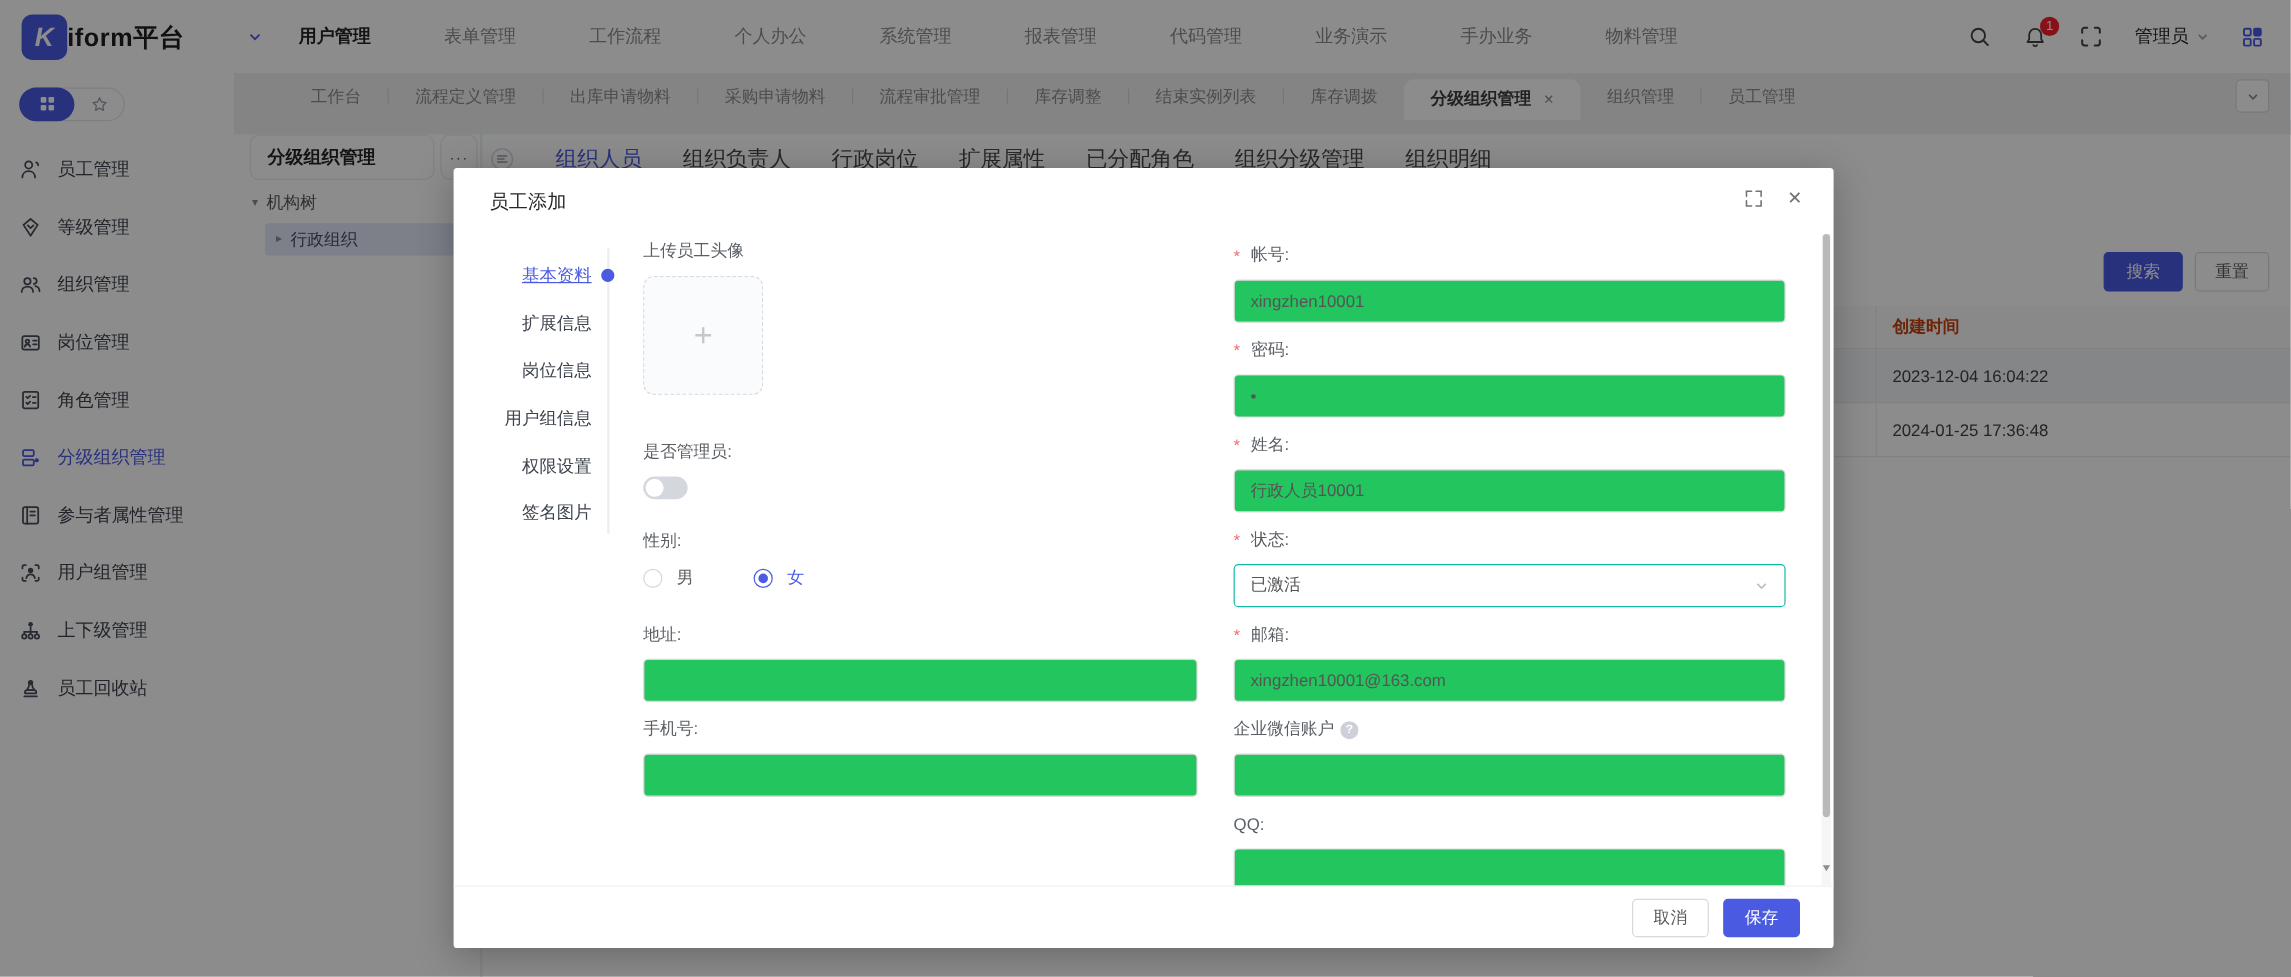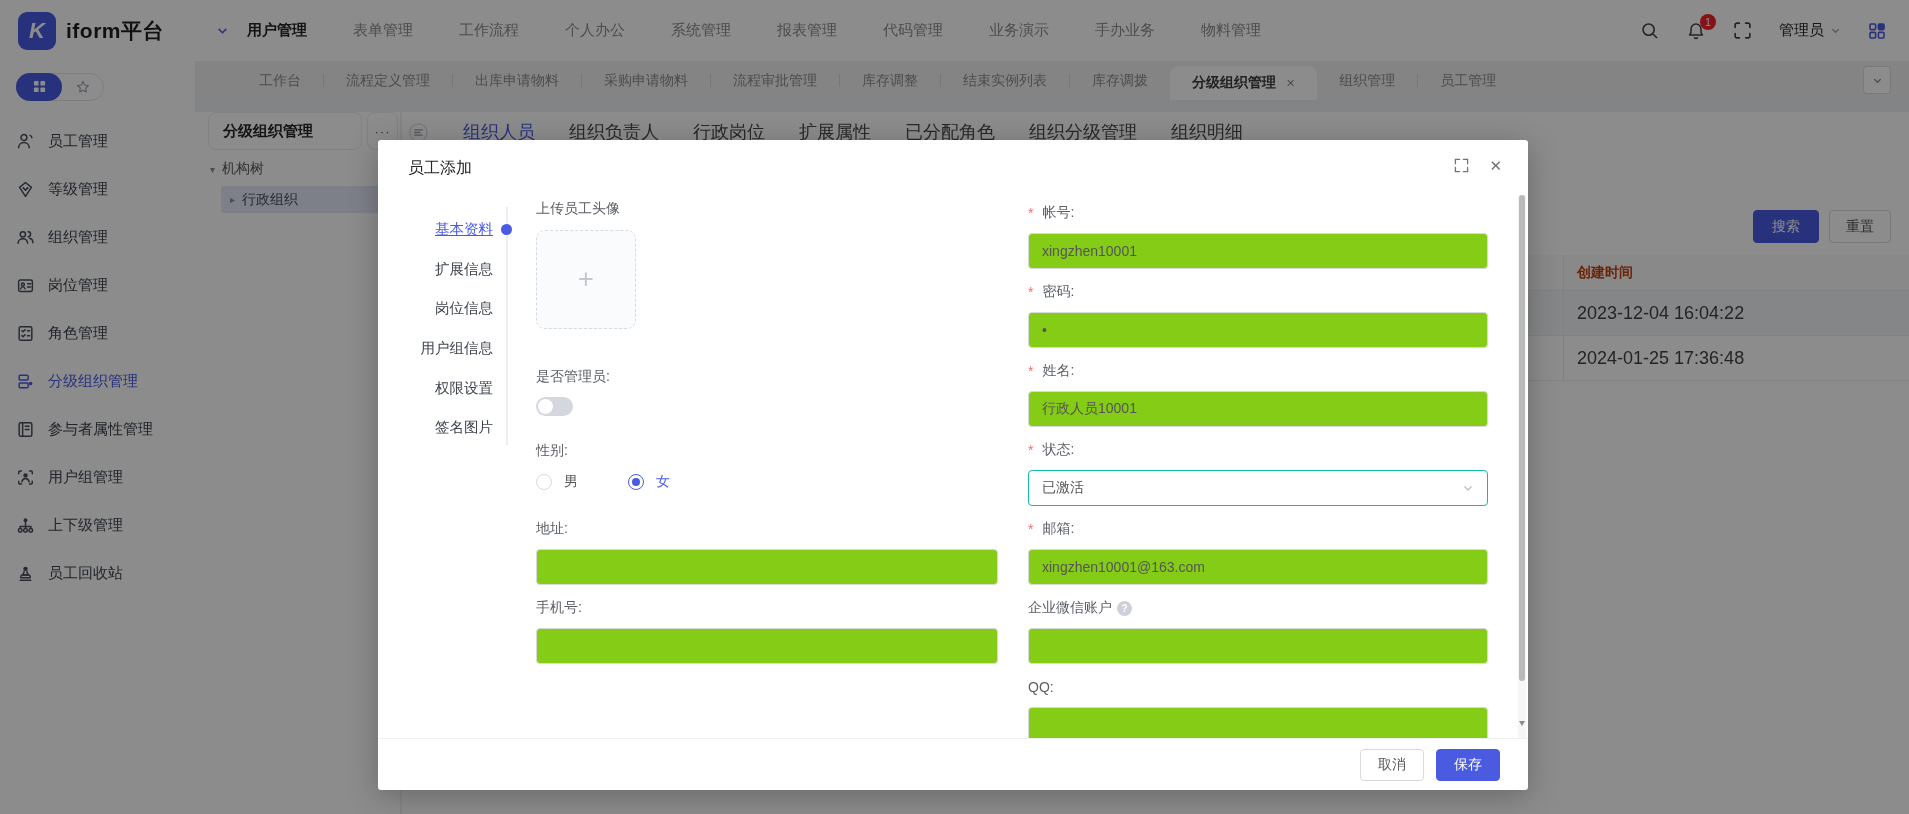--- a/index.html
+++ b/index.html
@@ -2,23 +2,23 @@
 <html><head>
 <meta charset="utf-8">
 <style>
   * { margin:0; padding:0; box-sizing:border-box; }
   html,body { width:1909px; height:814px; overflow:hidden; }
   body { font-family:"Liberation Sans","DejaVu Sans",sans-serif; background:#eef0f3; position:relative; }
 
   
   .navbar { position:absolute; left:0; top:0; width:1909px; height:61px; background:#fff; display:flex; align-items:center; z-index:1; }
   .logo-box { width:38px; height:38px; border-radius:9px; background:#4a5be2; color:#fff; display:flex; align-items:center; justify-content:center; font-weight:bold; font-size:22px; margin-left:18px; font-style:italic; }
-  .brand { font-size:21px; font-weight:bold; color:#1f1f1f; margin-left:10px; letter-spacing:.5px; }
+  .brand { font-size:21px; font-weight:bold; color:#1f1f1f; letter-spacing:.5px; }
   .brand-caret { margin-left:52px; color:#4a5be2; display:flex; }
-  .nav-menu { display:flex; align-items:center; margin-left:18px; gap:46px; }
+  .nav-menu { display:flex; align-items:center; margin-left:30px; gap:61px; }
   .nav-item { font-size:15px; color:#8c8c8c; cursor:pointer; white-space:nowrap; }
   .nav-item.active { color:#262626; font-weight:bold; }
   .nav-right { margin-left:auto; display:flex; align-items:center; gap:26px; margin-right:22px; color:#434343; }
   .icon-btn { position:relative; display:flex; align-items:center; cursor:pointer; }
   .badge { position:absolute; top:-7px; right:-10px; min-width:16px; height:16px; border-radius:8px; background:#f5222d; color:#fff; font-size:11px; display:flex; align-items:center; justify-content:center; padding:0 4px; }
   .user-wrap { display:flex; align-items:center; gap:6px; cursor:pointer; }
   .user-name { font-size:15px; color:#262626; }
 
   
   .tabstrip { position:absolute; left:195px; top:61px; width:1714px; height:39px; background:#f0f1f3; display:flex; align-items:center; }
@@ -53,21 +53,21 @@
   .list-ic { display:flex; cursor:pointer; }
   .org-tab { font-size:18px; color:#4a4a4a; cursor:pointer; white-space:nowrap; }
   .org-tab.active { color:#4a5be2; }
 
   .bg-actions { position:absolute; right:18px; top:98px; display:flex; gap:10px; }
   .btn { height:33px; border-radius:4px; font-size:14px; display:flex; align-items:center; justify-content:center; cursor:pointer; }
   .btn-primary { background:#4a5be2; color:#fff; border:1px solid #4a5be2; padding:0 18px; }
   .btn-plain { background:#fff; color:#595959; border:1px solid #d9d9d9; padding:0 16px; }
   .bg-table { position:absolute; left:1000px; top:143px; right:0; }
   .bg-th { height:36px; border-bottom:1px solid #ececec; background:#fafafa; display:flex; align-items:center; }
-  .bg-td { height:45px; display:flex; align-items:center; border-bottom:1px solid #ececec; font-size:18px; color:#434343; }
+  .bg-td { height:45px; display:flex; align-items:center; border-bottom:1px solid #ececec; font-size:14px; color:#434343; }
   .bg-cell { border-left:1px solid #ececec; padding-left:13px; height:100%; display:flex; align-items:center; margin-left:161px; flex:1; }
   .bg-th .bg-cell { color:#c2410c; font-weight:bold; font-size:14px; }
   .bg-row1 { background:#f3f4f6; }
 
   
   .dim { position:absolute; inset:0; background:rgba(0,0,0,0.45); z-index:40; }
   .modal { position:absolute; left:378px; top:140px; width:1150px; height:650px; background:#fff; border-radius:3px; z-index:50; box-shadow:0 6px 30px rgba(0,0,0,.25); }
   .modal-title { position:absolute; left:30px; top:18px; font-size:16px; color:#262626; font-weight:500; }
   .modal-head-icons { position:absolute; right:26px; top:18px; display:flex; align-items:center; gap:20px; color:#737373; }
   .m-close { font-size:15px; cursor:pointer; line-height:1; }
@@ -76,21 +76,21 @@
   .anchor-nav { position:absolute; left:0; top:15px; width:115px; }
   .anchor-item { height:39.6px; display:flex; align-items:center; justify-content:flex-end; font-size:14.5px; color:#3d434d; cursor:pointer; }
   .anchor-item.active { color:#4a5be2; text-decoration:underline; }
   .anchor-rail { position:absolute; left:128px; top:12px; width:2px; height:238px; background:#eceef2; }
   .anchor-dot { position:absolute; left:123px; top:29px; width:11px; height:11px; border-radius:50%; background:#4a5be2; }
 
   .col-a { position:absolute; left:158px; top:0; width:462px; height:543px; }
   .col-b { position:absolute; left:650px; top:0; width:460px; height:543px; }
   .f-label { font-size:14px; color:#5a5f66; height:18px; display:flex; align-items:center; gap:5px; }
   .req::before { content:"*"; color:#f56c6c; margin-right:4px; font-size:14px; }
-  .f-input { margin-top:11px; height:36px; width:100%; border:1px solid #d9d9d9; border-radius:4px; background:#84cc16; font-size:14px; color:#555; padding:0 13px; outline:none; font-family:inherit; }
+  .f-input { margin-top:11px; height:36px; width:100%; border:1px solid #d9d9d9; border-radius:4px; background:#22c55e; font-size:14px; color:#555; padding:0 13px; outline:none; font-family:inherit; }
   .group { position:absolute; left:0; width:100%; }
 
   .upload-box { margin-top:12px; width:100px; height:99px; border:1.5px dashed #d6d9de; border-radius:9px; background:#fafbfd; display:flex; align-items:center; justify-content:center; color:#c3c7cf; font-size:27px; cursor:pointer; }
   .switch { margin-top:11px; width:37px; height:19px; border-radius:10px; background:#d4d7de; position:relative; cursor:pointer; }
   .switch .knob { position:absolute; left:2px; top:2px; width:15px; height:15px; border-radius:50%; background:#fff; }
   .radio-row { margin-top:13px; display:flex; align-items:center; gap:12px; font-size:14px; }
   .radio { width:16px; height:16px; border-radius:50%; border:1px solid #d9d9d9; background:#fff; cursor:pointer; position:relative; }
   .radio.checked { border-color:#4a5be2; }
   .radio.checked::after { content:""; position:absolute; left:3px; top:3px; width:8px; height:8px; border-radius:50%; background:#4a5be2; }
   .radio-label { color:#595959; }

